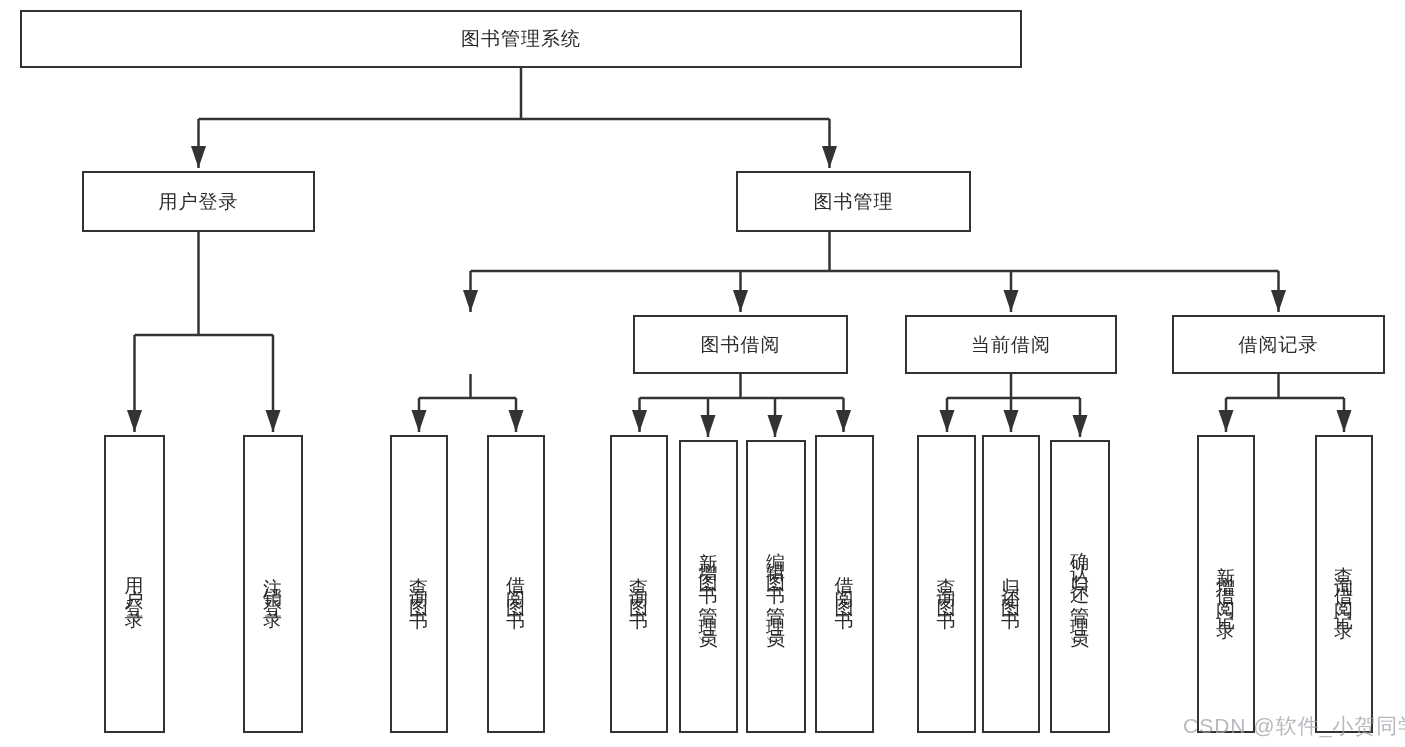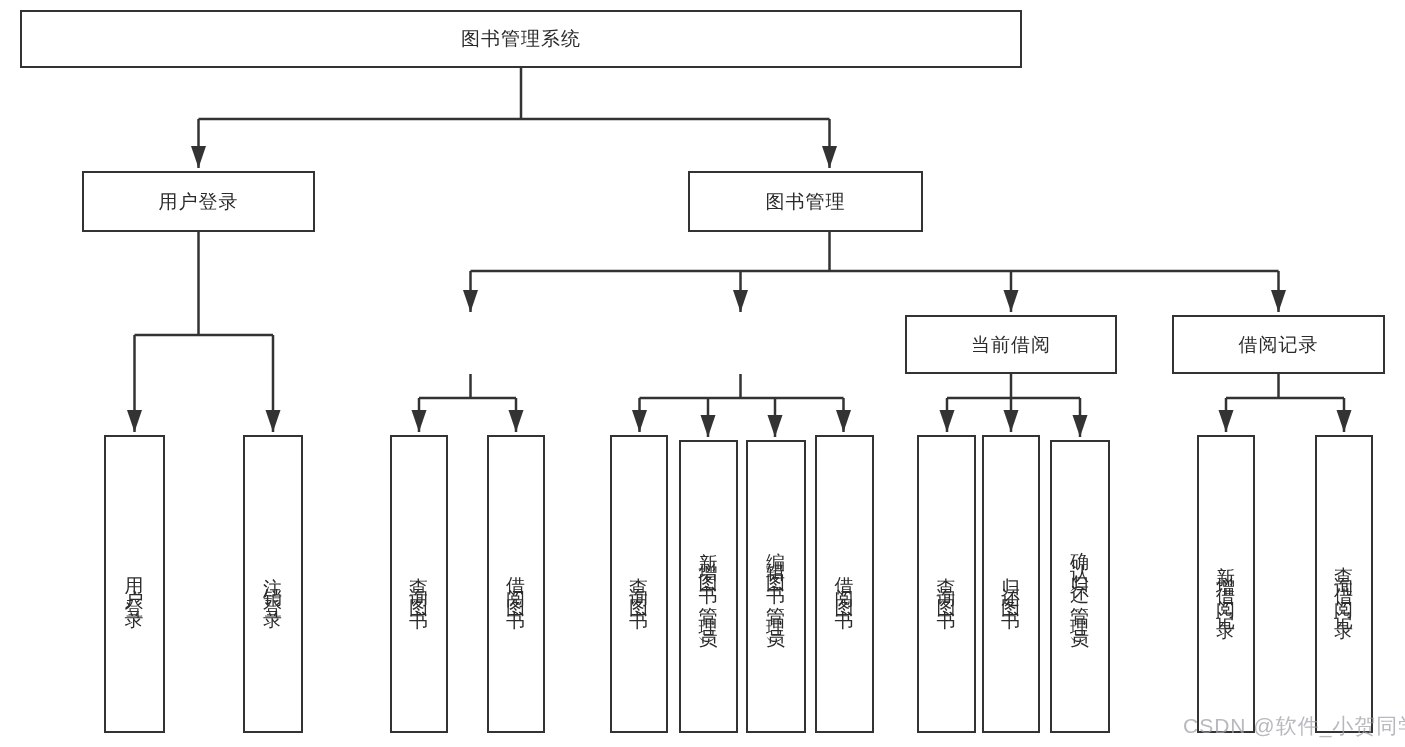--- a/index.html
+++ b/index.html
@@ -120,24 +120,27 @@
     </g>
   </svg>
 
   <div class="hbox" style="left:20px;top:10px;width:1002px;height:58px">
     <span>图书管理系统</span>
   </div>
 
   <div class="hbox" style="left:82px;top:171px;width:233px;height:61px">
     <span>用户登录</span>
   </div>
-  <div class="hbox" style="left:688px;top:171px;width:235px;height:61px">
+  <div class="hbox" style="left:736px;top:171px;width:235px;height:61px">
     <span>图书管理</span>
   </div>
 
+  <div class="hbox" style="left:633px;top:315px;width:215px;height:59px">
+    <span>图书借阅</span>
+  </div>
   <div class="hbox" style="left:905px;top:315px;width:212px;height:59px">
     <span>当前借阅</span>
   </div>
   <div class="hbox" style="left:1172px;top:315px;width:213px;height:59px">
     <span>借阅记录</span>
   </div>
 
   <div class="vbox" style="left:104px;top:435px;width:61px;height:298px">
     <span class="vtext">用户登录</span>
   </div>

